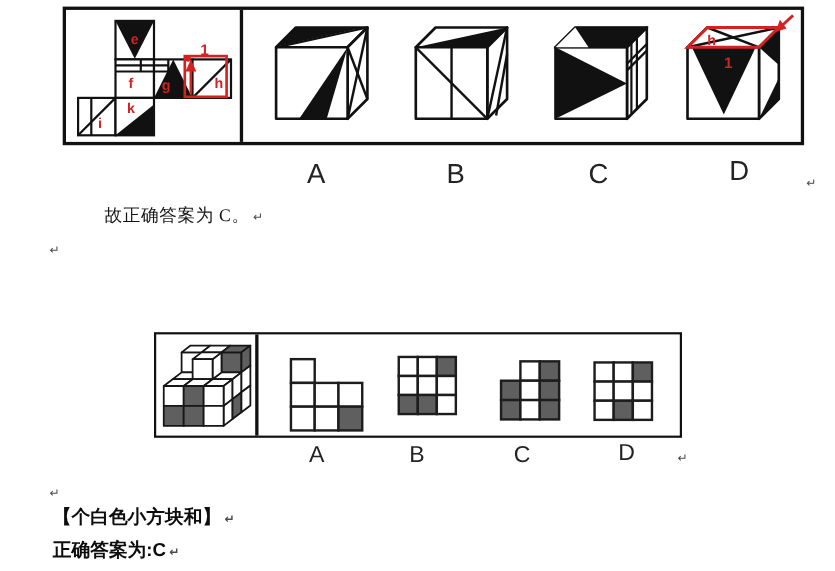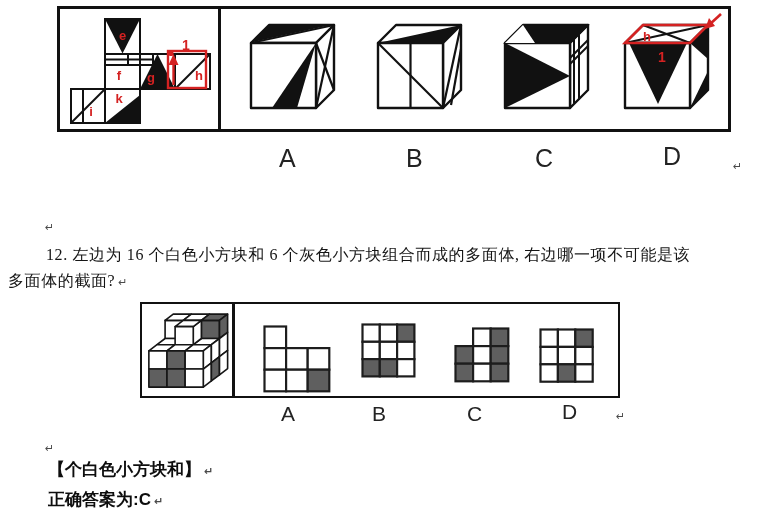--- a/index.html
+++ b/index.html
@@ -123,27 +123,26 @@
       </g>
     </svg>
   </div>
 
   <span class="optlabel lbl1" style="left:279px;top:144px;">A</span>
   <span class="optlabel lbl1" style="left:406px;top:144px;">B</span>
   <span class="optlabel lbl1" style="left:535px;top:144px;">C</span>
   <span class="optlabel lbl1" style="left:663px;top:142px;">D</span>
   <span class="pmark-abs" style="left:733px;top:160px;">↵</span>
 
+  <div class="bodytext" style="left:95px;top:186px;">
+    <span>故正确答案为 C。</span><span class="pmark">↵</span>
+  </div>
 
   <span class="pmark-abs" style="left:45px;top:221px;">↵</span>
 
-  <div class="bodytext" style="left:46px;top:245px;">12. 左边为 16 个白色小方块和 6 个灰色小方块组合而成的多面体, 右边哪一项不可能是该</div>
-  <div class="bodytext" style="left:8px;top:271px;">
-    <span>多面体的截面?</span><span class="pmark">↵</span>
-  </div>
 
   <div class="figbox" style="left:140px;top:302px;width:476px;height:92px;border-width:2.5px;">
     <div class="divider" style="left:90px;width:2.5px;"></div>
   </div>
 
   <svg class="abs" style="left:144px;top:307px;" width="88" height="84" viewBox="0 0 90 88">
     <g stroke="#161616" stroke-width="1.7" stroke-linejoin="round">
 
       <rect x="21" y="14" width="19" height="19" fill="#ffffff"></rect>
       <rect x="40" y="14" width="19" height="19" fill="#ffffff"></rect>

